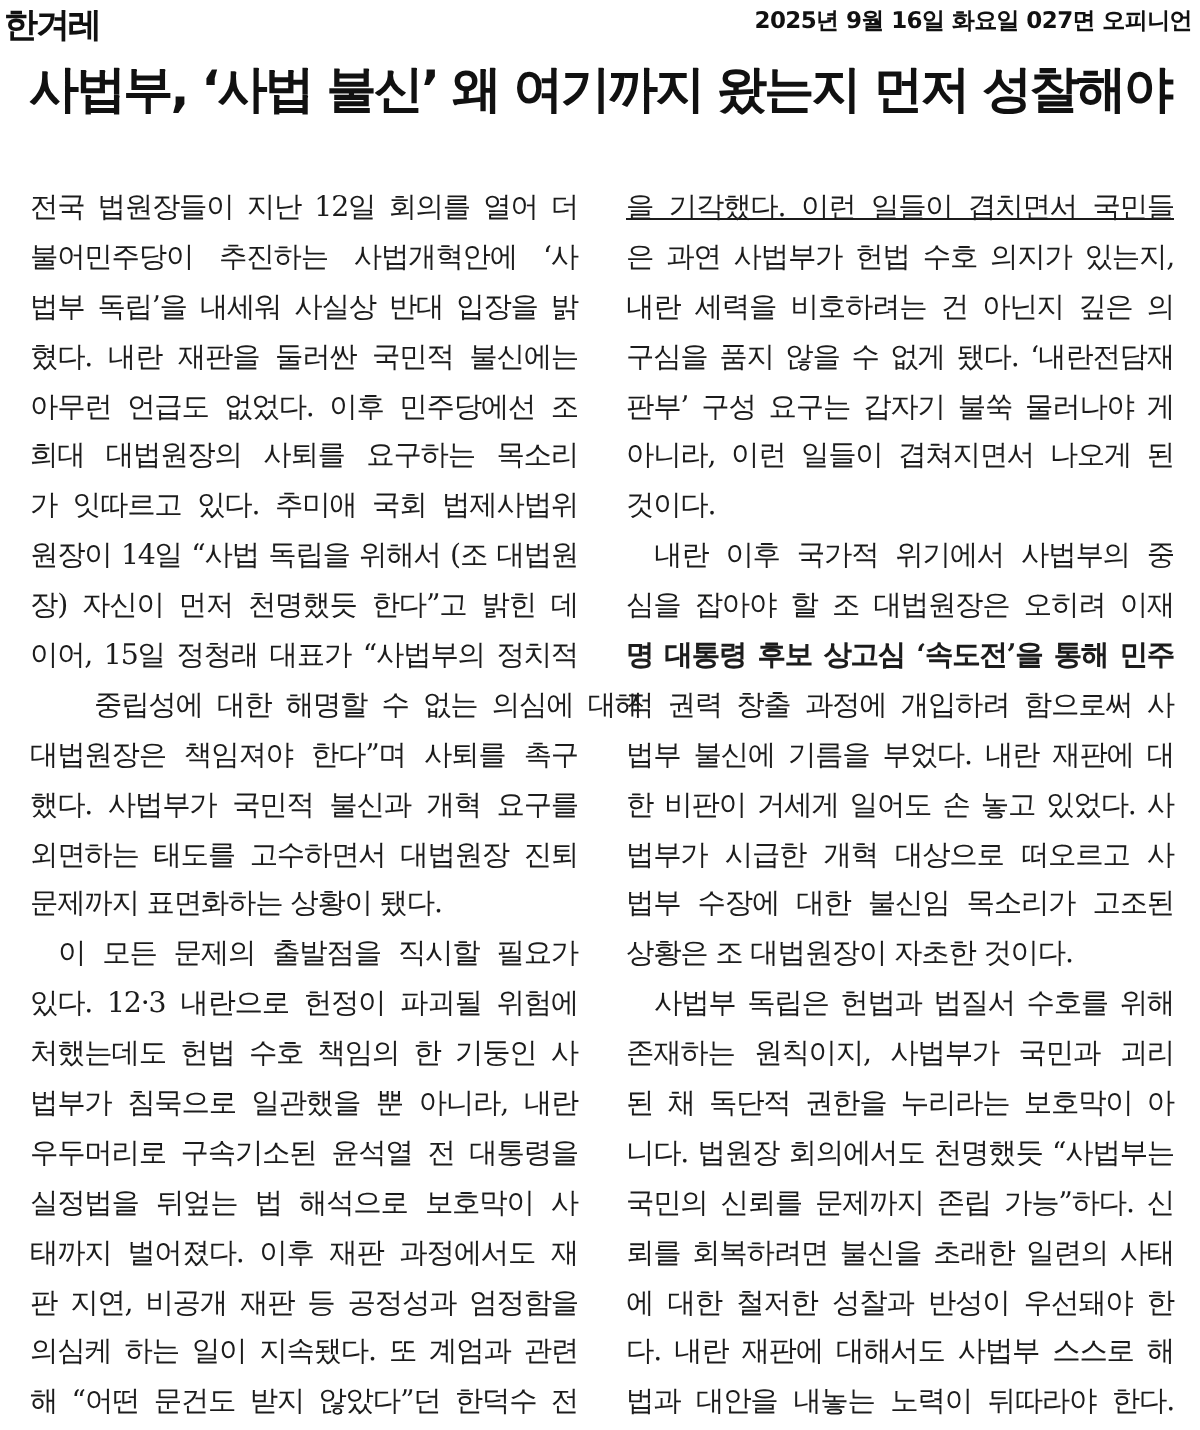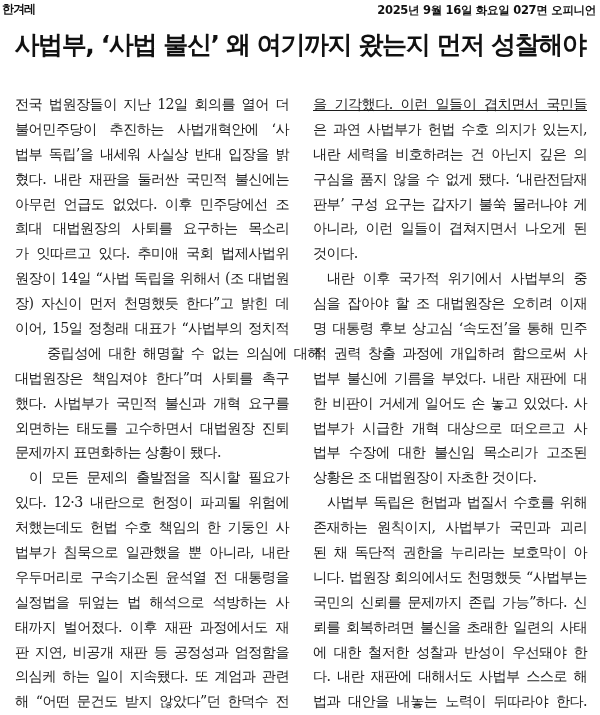--- a/index.html
+++ b/index.html
@@ -20,21 +20,21 @@
       top: 0;
       width: 600px;
       height: 26px;
     }
     .logo {
       position: absolute;
       left: 2px;
       top: 1px;
       font-family: Liberation Mono, monospace;
       font-weight: bold;
-      font-size: 12px;
+      font-size: 17px;
       letter-spacing: -1px;
       color: #111;
     }
     .dateline {
       position: absolute;
       right: 4px;
       top: 3px;
       font-family: "DejaVu Sans", sans-serif;
       font-weight: bold;
       font-size: 11.5px;
@@ -103,38 +103,38 @@
     <span class="line" style="display: block; width: 274px; margin-left: 32px;">중립성에 대한 해명할 수 없는 의심에 대해</span>
     <span class="line" style="display: block; width: 274px;">대법원장은 책임져야 한다”며 사퇴를 촉구</span>
     <span class="line" style="display: block; width: 274px;">했다. 사법부가 국민적 불신과 개혁 요구를</span>
     <span class="line" style="display: block; width: 274px;">외면하는 태도를 고수하면서 대법원장 진퇴</span>
     <span class="line last" style="display: block; width: 274px;">문제까지 표면화하는 상황이 됐다.</span>
     <span class="line indent" style="display: block; width: 260px;">이 모든 문제의 출발점을 직시할 필요가</span>
     <span class="line" style="display: block; width: 274px;">있다. 12·3 내란으로 헌정이 파괴될 위험에</span>
     <span class="line" style="display: block; width: 274px;">처했는데도 헌법 수호 책임의 한 기둥인 사</span>
     <span class="line" style="display: block; width: 274px;">법부가 침묵으로 일관했을 뿐 아니라, 내란</span>
     <span class="line" style="display: block; width: 274px;">우두머리로 구속기소된 윤석열 전 대통령을</span>
-    <span class="line" style="display: block; width: 274px;">실정법을 뒤엎는 법 해석으로 석방하는 사</span>
+    <span class="line" style="display: block; width: 274px;">실정법을 뒤엎는 법 해석으로 보호막이 사</span>
     <span class="line" style="display: block; width: 274px;">태까지 벌어졌다. 이후 재판 과정에서도 재</span>
     <span class="line" style="display: block; width: 274px;">판 지연, 비공개 재판 등 공정성과 엄정함을</span>
     <span class="line" style="display: block; width: 274px;">의심케 하는 일이 지속됐다. 또 계엄과 관련</span>
     <span class="line" style="display: block; width: 274px;">해 “어떤 문건도 받지 않았다”던 한덕수 전</span>
     <span class="line" style="display: block; width: 274px;">총리의 거짓말이 드러났는데도 법원은 내란</span>
   </div>
 <div class="column col-right">
     <span class="line" style="display: block; width: 274px; text-decoration: underline;">을 기각했다. 이런 일들이 겹치면서 국민들</span>
     <span class="line" style="display: block; width: 274px;">은 과연 사법부가 헌법 수호 의지가 있는지,</span>
     <span class="line" style="display: block; width: 274px;">내란 세력을 비호하려는 건 아닌지 깊은 의</span>
     <span class="line" style="display: block; width: 274px;">구심을 품지 않을 수 없게 됐다. ‘내란전담재</span>
     <span class="line" style="display: block; width: 274px;">판부’ 구성 요구는 갑자기 불쑥 물러나야 게</span>
     <span class="line" style="display: block; width: 274px;">아니라, 이런 일들이 겹쳐지면서 나오게 된</span>
     <span class="line last" style="display: block; width: 274px;">것이다.</span>
     <span class="line indent" style="display: block; width: 260px;">내란 이후 국가적 위기에서 사법부의 중</span>
     <span class="line" style="display: block; width: 274px;">심을 잡아야 할 조 대법원장은 오히려 이재</span>
-    <span class="line" style="display: block; width: 274px;">명 대통령 후보 상고심 ‘속도전’을 통해 민주</span>
+    <span class="line" style="display: block; width: 274px; font-weight: bold;">명 대통령 후보 상고심 ‘속도전’을 통해 민주</span>
     <span class="line" style="display: block; width: 274px;">적 권력 창출 과정에 개입하려 함으로써 사</span>
     <span class="line" style="display: block; width: 274px;">법부 불신에 기름을 부었다. 내란 재판에 대</span>
     <span class="line" style="display: block; width: 274px;">한 비판이 거세게 일어도 손 놓고 있었다. 사</span>
     <span class="line" style="display: block; width: 274px;">법부가 시급한 개혁 대상으로 떠오르고 사</span>
     <span class="line" style="display: block; width: 274px;">법부 수장에 대한 불신임 목소리가 고조된</span>
     <span class="line last" style="display: block; width: 274px;">상황은 조 대법원장이 자초한 것이다.</span>
     <span class="line indent" style="display: block; width: 260px;">사법부 독립은 헌법과 법질서 수호를 위해</span>
     <span class="line" style="display: block; width: 274px;">존재하는 원칙이지, 사법부가 국민과 괴리</span>
     <span class="line" style="display: block; width: 274px;">된 채 독단적 권한을 누리라는 보호막이 아</span>
     <span class="line" style="display: block; width: 274px;">니다. 법원장 회의에서도 천명했듯 “사법부는</span>

